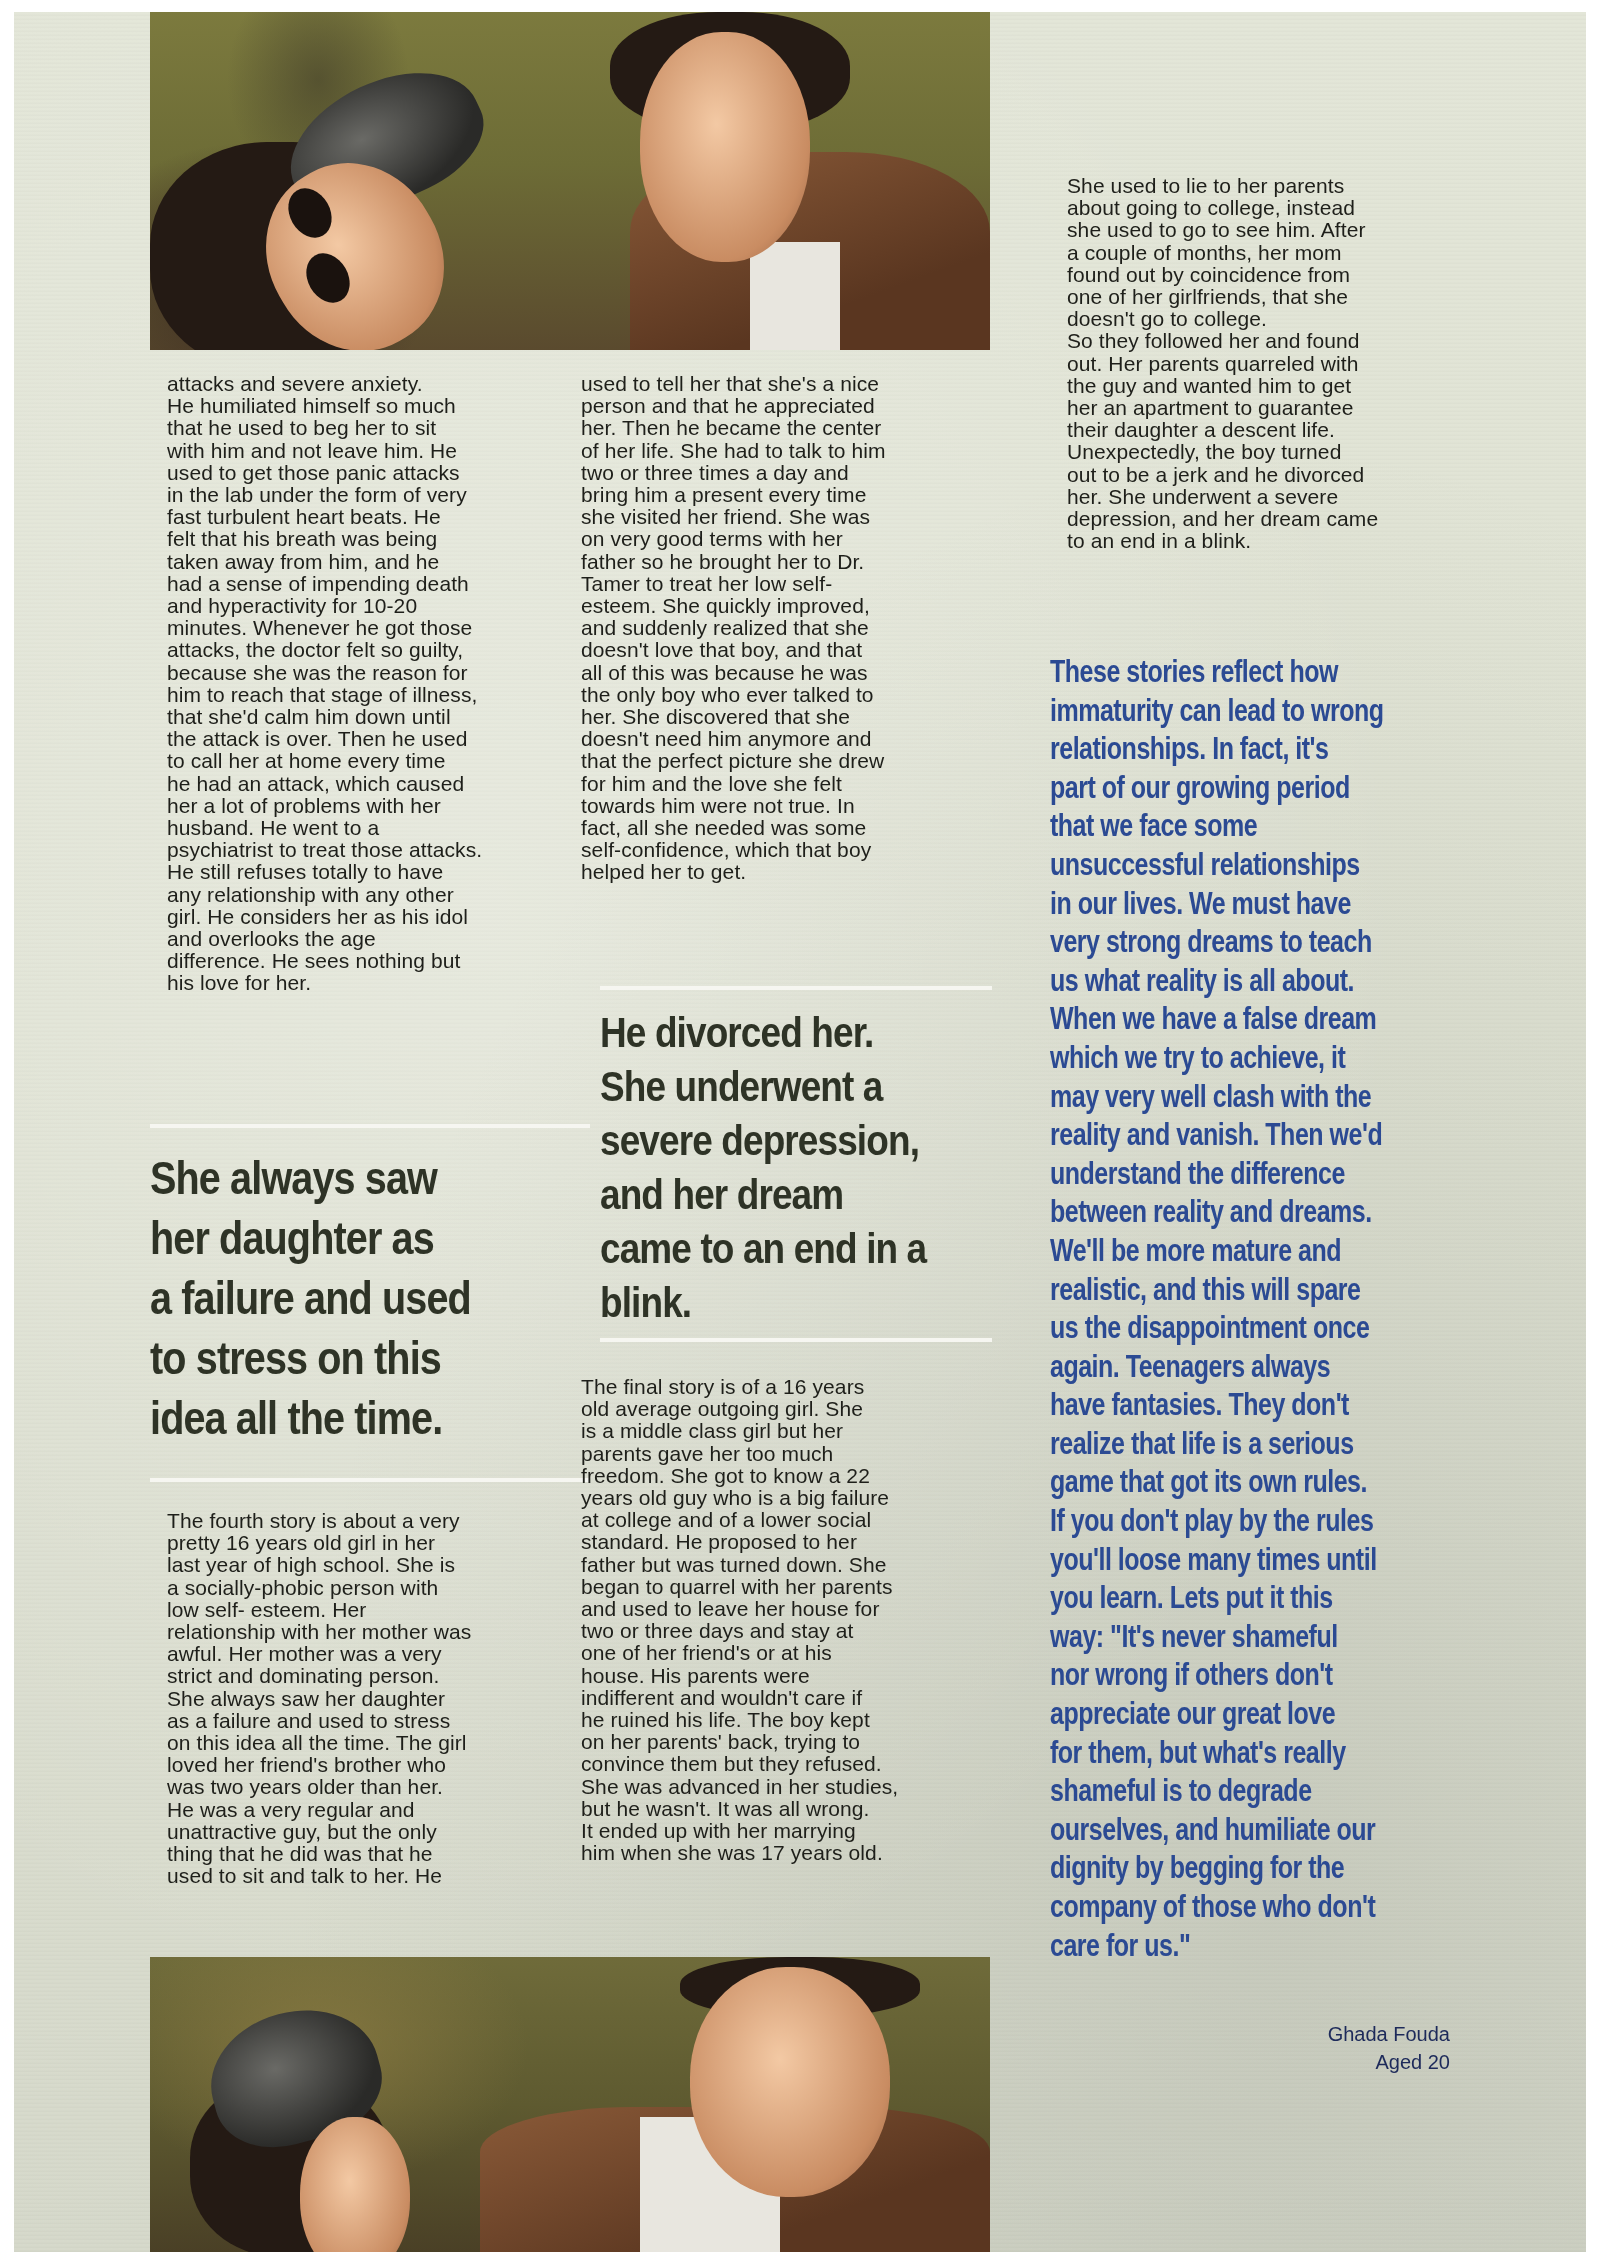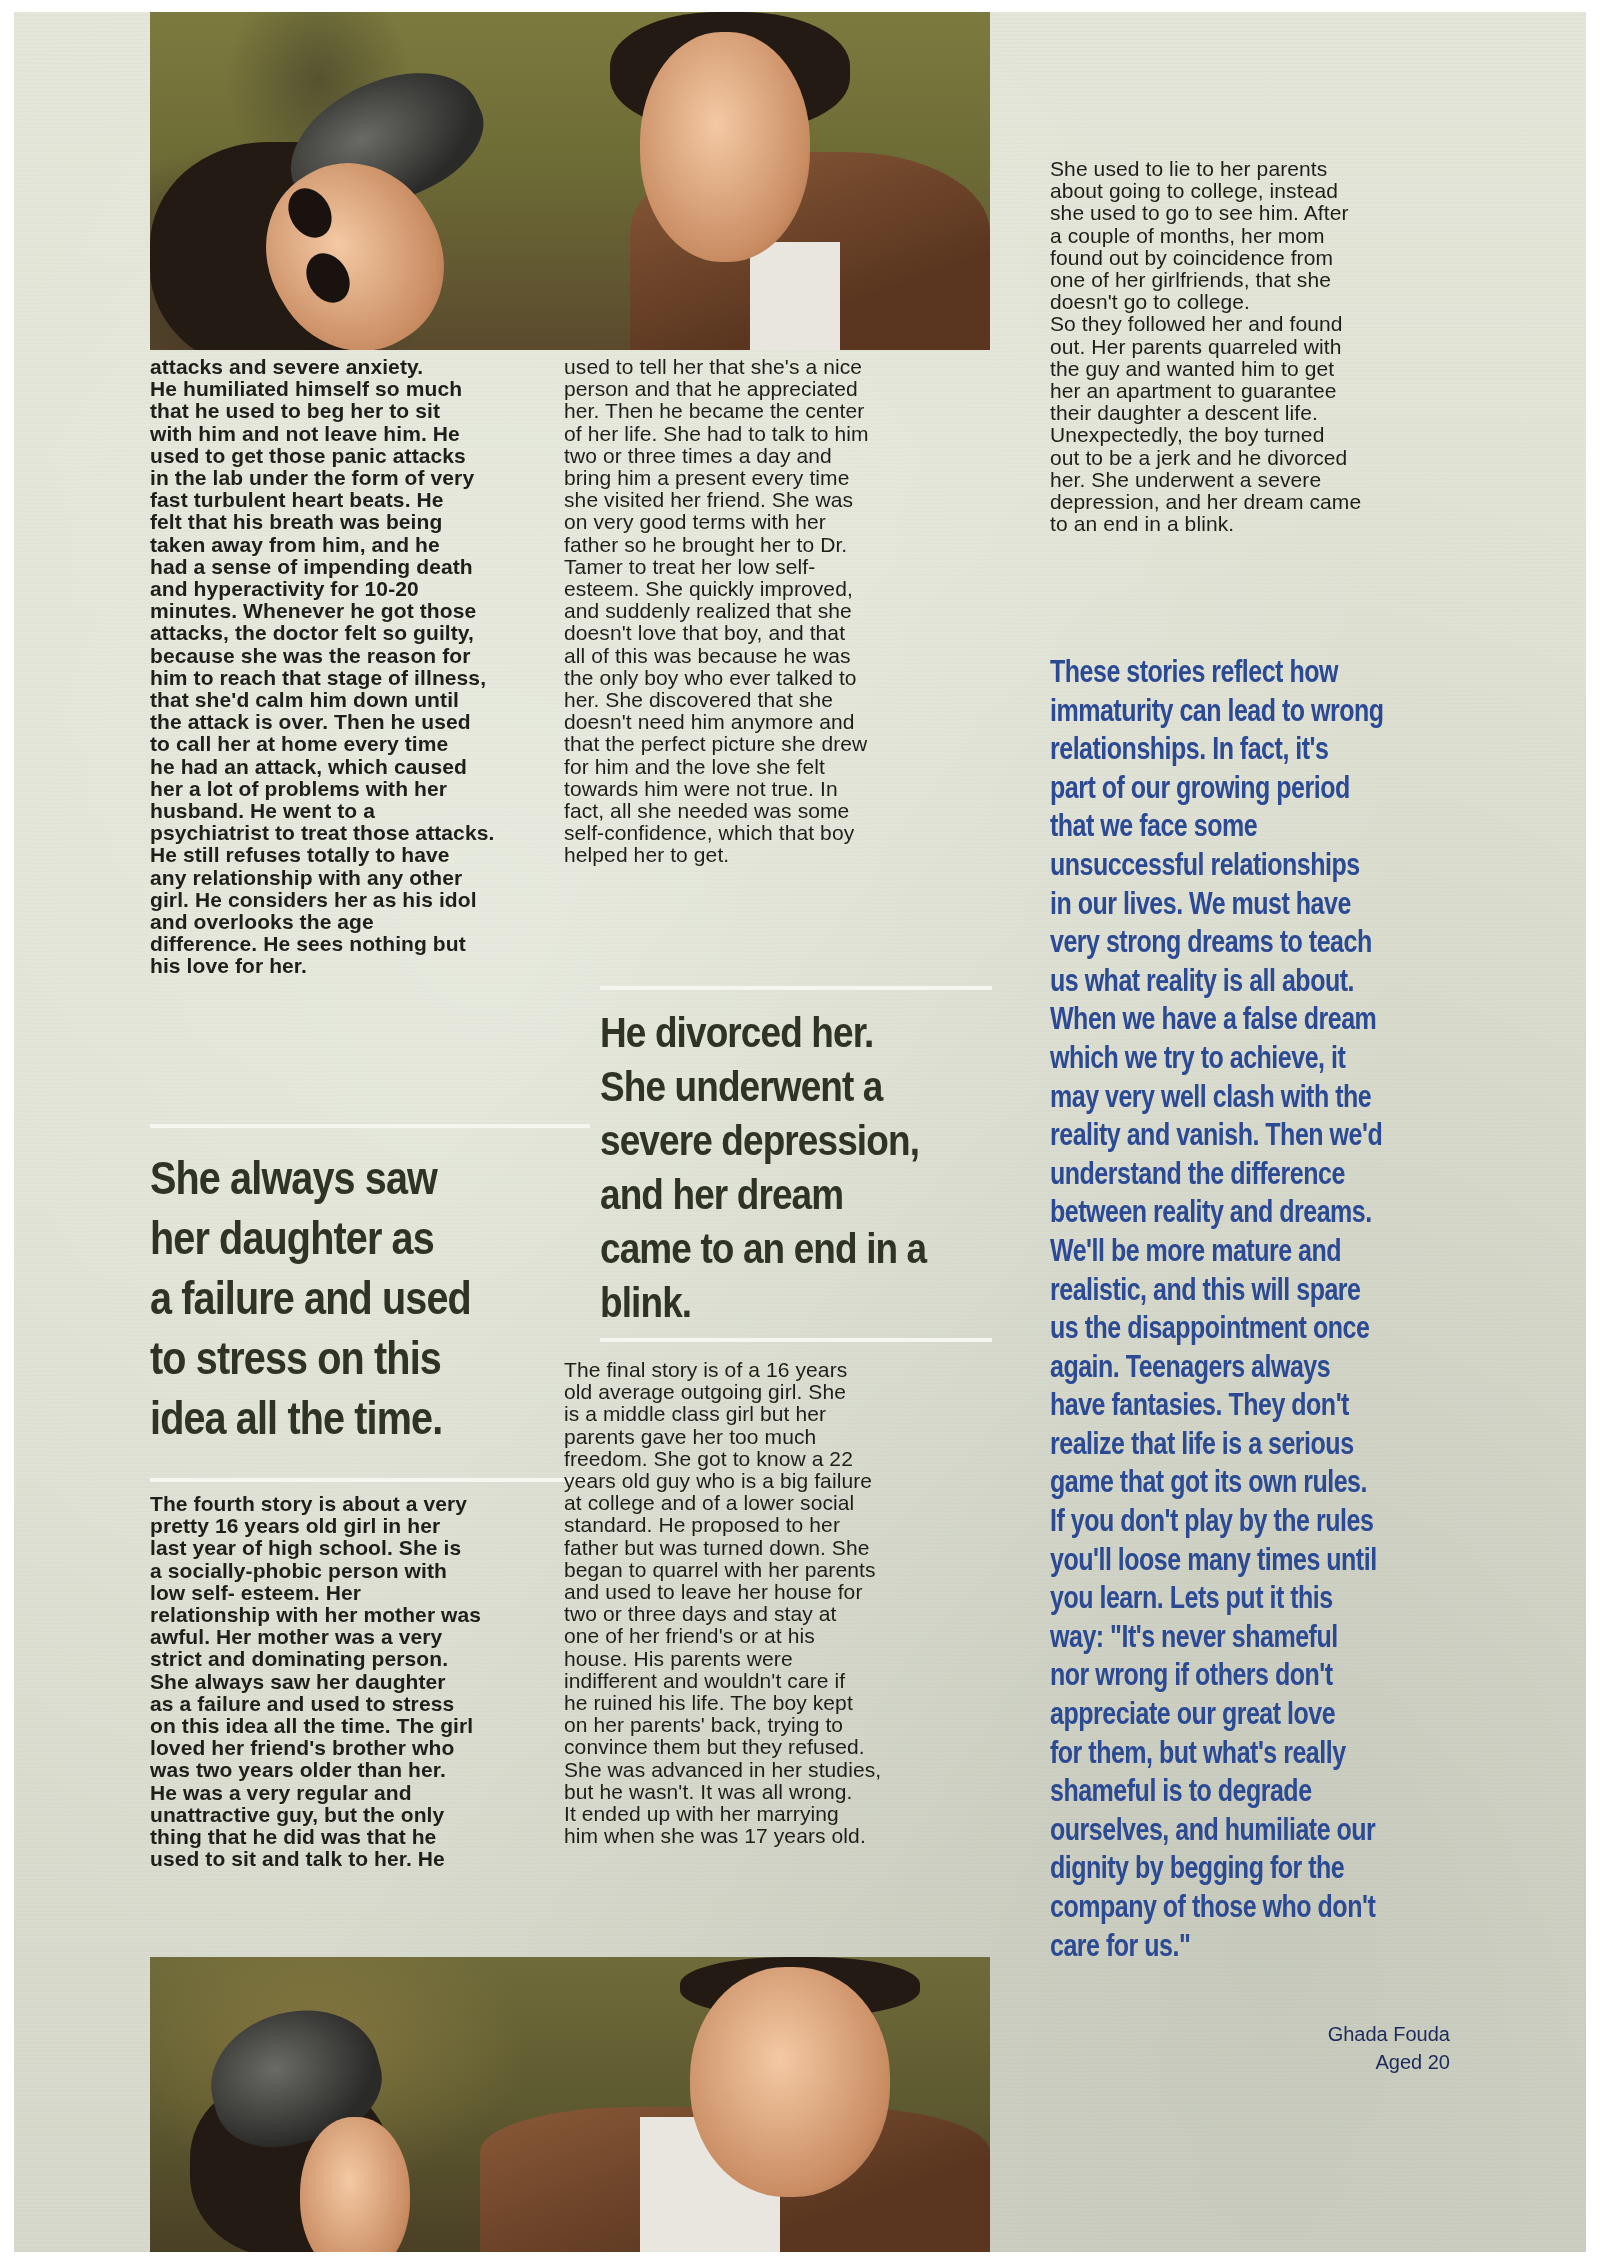--- a/index.html
+++ b/index.html
@@ -37,22 +37,22 @@
   }
   .fig { position: absolute; }
   .hat { background: radial-gradient(ellipse at 40% 40%, #6a6a66, #2a2a28 70%); border-radius: 50% 50% 40% 40%; }
   .skin { background: radial-gradient(ellipse at 45% 40%, #f3c9a4, #c98c62 70%, #8d5a3c 100%); border-radius: 48%; }
   .hair { background: #241a14; border-radius: 45%; }
   .jacket { background: linear-gradient(160deg, #8a5a38, #5a3620 70%); }
   .shirt { background: #e8e6df; }
   .glass { background: #1a120e; border-radius: 50%; }
 
   .col { position: absolute; font-size: 21px; line-height: 22.2px; color: #1e1f1a; letter-spacing: 0.1px; }
-  .col p { margin: 0; white-space: pre-line; }
-  .col1 { left: 150px; width: 440px; font-weight: bold; }
+  .col p { margin: 17px; white-space: pre-line; }
+  .col1 { left: 150px; width: 440px; }
   .col2 { left: 564px; width: 392px; }
   .col3 { left: 1050px; width: 412px; }
 
   .rule { position: absolute; height: 4px; background: #f6f6f1; }
   .pull {
     position: absolute; font-family: "Liberation Sans", sans-serif; font-weight: 700;
     color: #2e3326; white-space: pre-line; letter-spacing: -1px;
     transform-origin: left top;
   }
   .pull1 { left: 150px; top: 1148px; width: 440px; font-size: 46px; line-height: 60px; transform: scaleX(0.86); }

